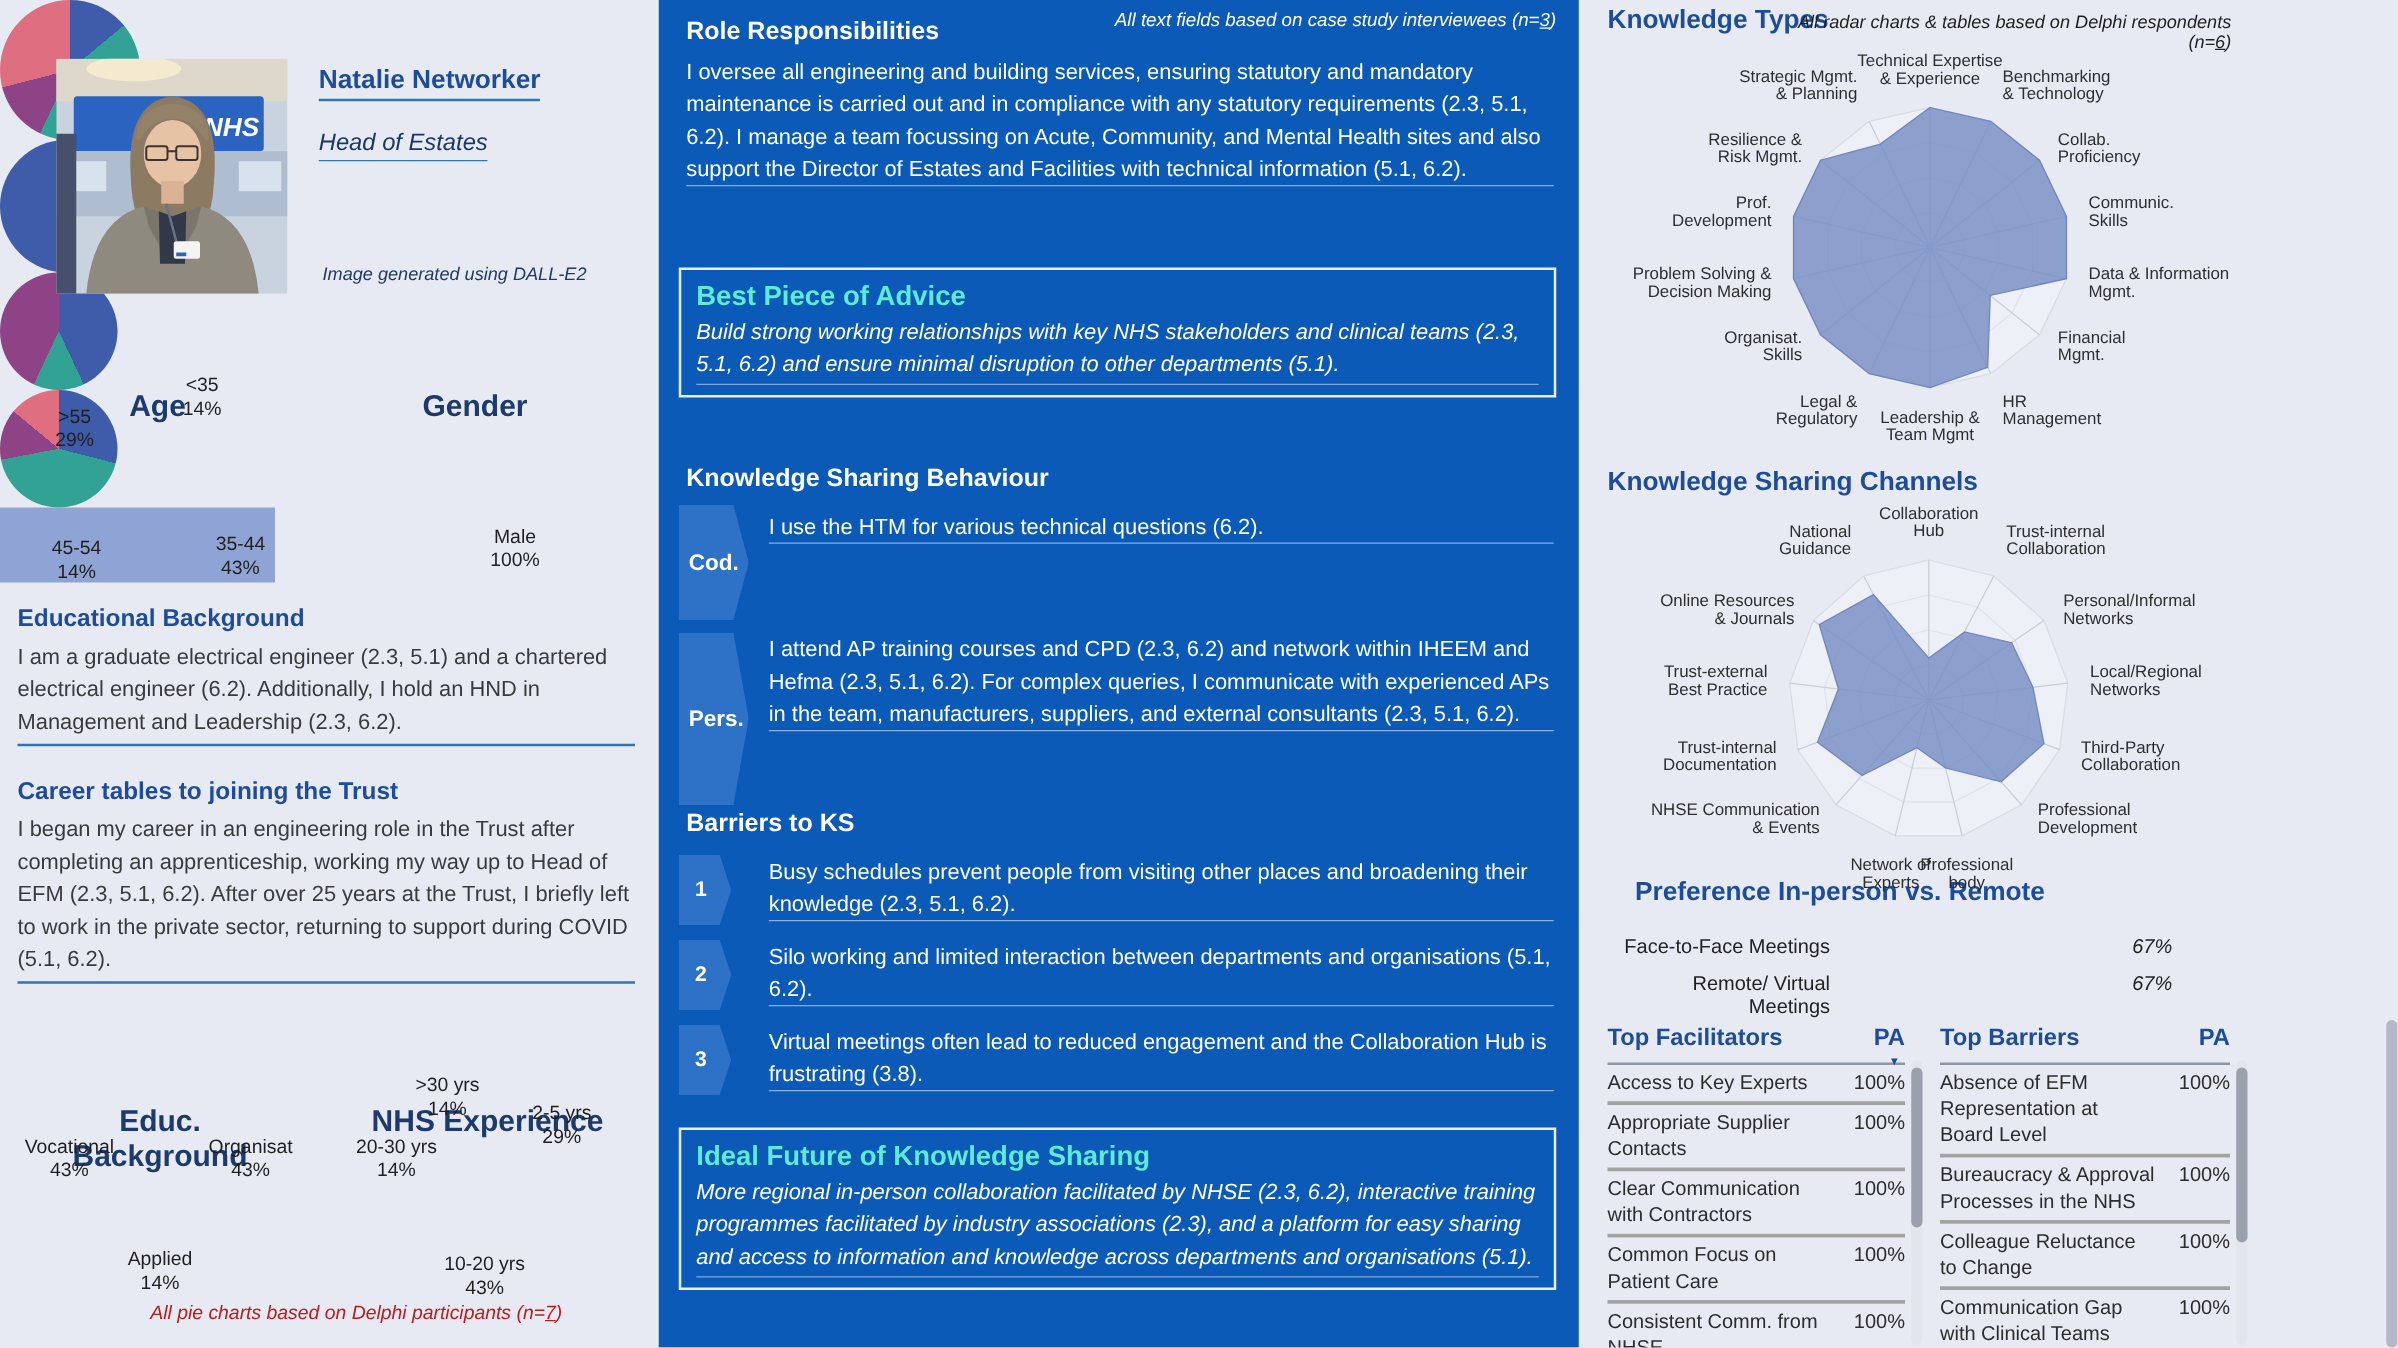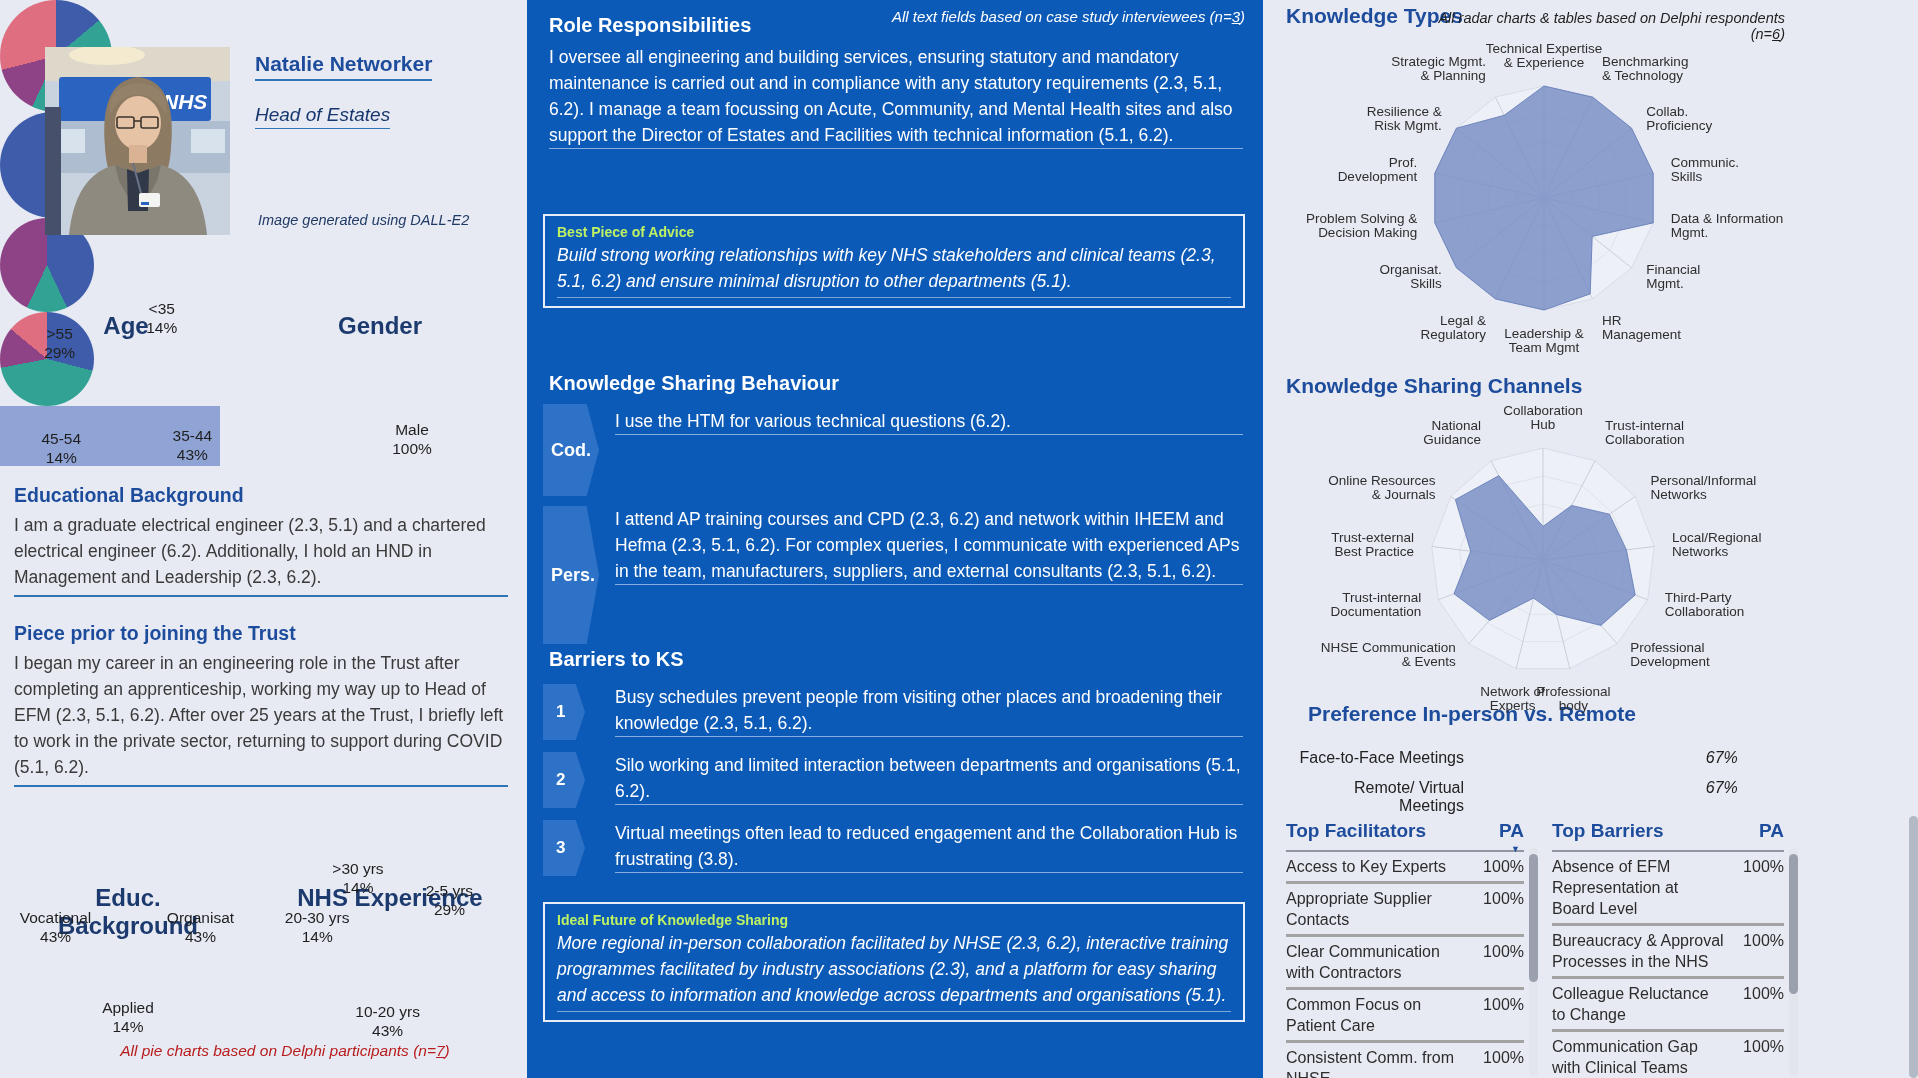--- a/index.html
+++ b/index.html
@@ -15,21 +15,21 @@
   .footnote { font-style:italic; font-size:15.5px; color:#b91c1c; text-align:center; }
   .u { text-decoration:underline; }
 
   
   #midpanel { position:absolute; left:527px; top:0; width:736px; height:1078px; background:#0b5ab8; }
   .mid-head { position:absolute; color:#fff; font-weight:bold; font-size:20px; }
   .mid-text { position:absolute; color:#fff; font-size:17.5px; line-height:26px; }
   .mid-underline { border-bottom:1px solid rgba(219,231,248,0.6); padding-bottom:0; }
   .mid-note { position:absolute; color:#fff; font-style:italic; font-size:15px; text-align:right; }
   .mid-box { position:absolute; border:2px solid #e8eef8; padding:8px 12px; }
-  .mid-box .bh { color:#bef264; font-weight:bold; font-size:14px; margin-bottom:2px; }
+  .mid-box .bh { color:#5eead4; font-weight:bold; font-size:22px; margin-bottom:2px; }
   .mid-box .bt { color:#fff; font-style:italic; font-size:17.5px; line-height:26px; border-bottom:1px solid rgba(219,231,248,0.55); padding-bottom:3px; }
   .chev { position:absolute; background:#2e72c7; color:#fff; font-weight:bold;
           clip-path:polygon(0 0,78% 0,100% 50%,78% 100%,0 100%);
           display:flex; align-items:center; }
 
   
   .r-head { position:absolute; color:#1d4c9c; font-weight:bold; font-size:20.5px; }
   .r-note { position:absolute; font-style:italic; font-size:14.5px; color:#1f1f1f; text-align:right; }
   .barlab { position:absolute; font-size:16px; color:#222; text-align:right; }
   .barval { position:absolute; font-size:16px; font-style:italic; color:#222; }
@@ -78,21 +78,21 @@
   <div class="abs h-blue" style="left:255px;top:52px;font-size:21px;border-bottom:2px solid #2e75b6;padding-bottom:3px;">Natalie Networker</div>
   <div class="abs" style="left:255px;top:104px;font-size:19px;font-style:italic;color:#17376e;border-bottom:1.5px solid #2e75b6;padding-bottom:2px;">Head of Estates</div>
   <div class="abs" style="left:258px;top:212px;font-size:14.5px;font-style:italic;color:#203a66;">Image generated using DALL-E2</div>
 
   <div class="pietitle h-navy" style="left:46px;top:264px;width:160px;">Age</div>
   <div class="pietitle h-navy" style="left:300px;top:264px;width:160px;">Gender</div>
 
   <div class="abs h-blue" style="left:14px;top:484px;font-size:19.5px;">Educational Background</div>
   <div class="abs body-text u-line" style="left:14px;top:512px;width:494px;">I am a graduate electrical engineer (2.3, 5.1) and a chartered electrical engineer (6.2). Additionally, I hold an HND in Management and Leadership (2.3, 6.2).</div>
 
-  <div class="abs h-blue" style="left:14px;top:622px;font-size:19.5px;">Piece prior to joining the Trust</div>
+  <div class="abs h-blue" style="left:14px;top:622px;font-size:19.5px;">Career tables to joining the Trust</div>
   <div class="abs body-text u-line" style="left:14px;top:650px;width:494px;">I began my career in an engineering role in the Trust after completing an apprenticeship, working my way up to Head of EFM (2.3, 5.1, 6.2). After over 25 years at the Trust, I briefly left to work in the private sector, returning to support during COVID (5.1, 6.2).</div>
 
   <div class="pietitle h-navy" style="left:33px;top:836px;width:190px;">Educ. Background</div>
   <div class="pietitle h-navy" style="left:295px;top:836px;width:190px;">NHS Experience</div>
 
   <div class="abs footnote" style="left:70px;top:1042px;width:430px;">
     <span>All pie charts based on Delphi participants (n=</span><span class="u">7</span><span>)</span>
   </div>
 
   <div id="midpanel">

